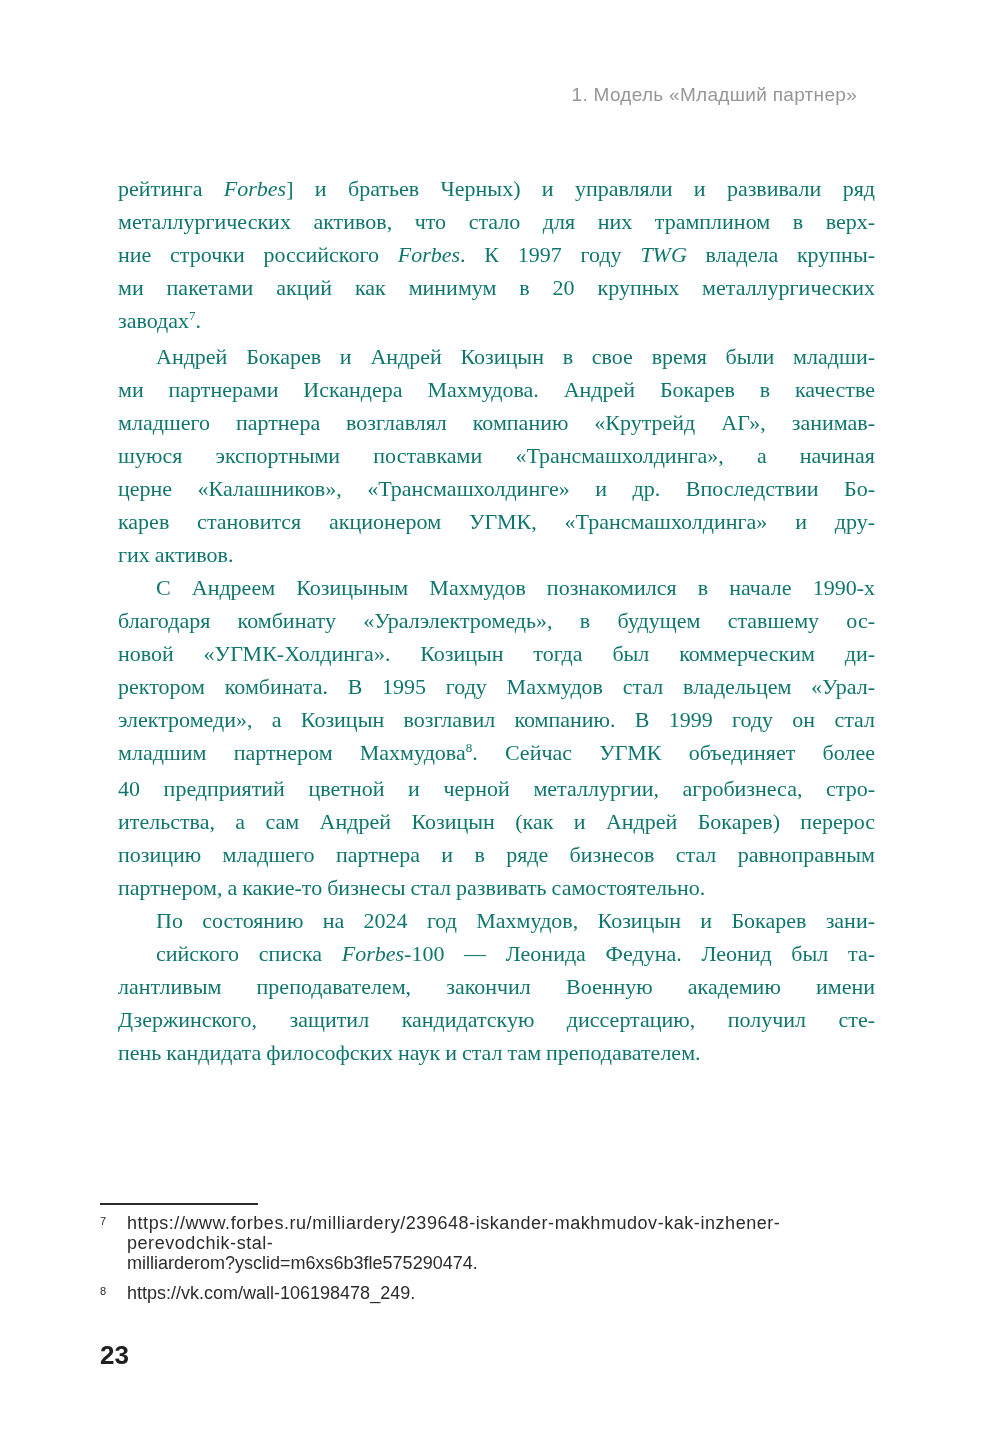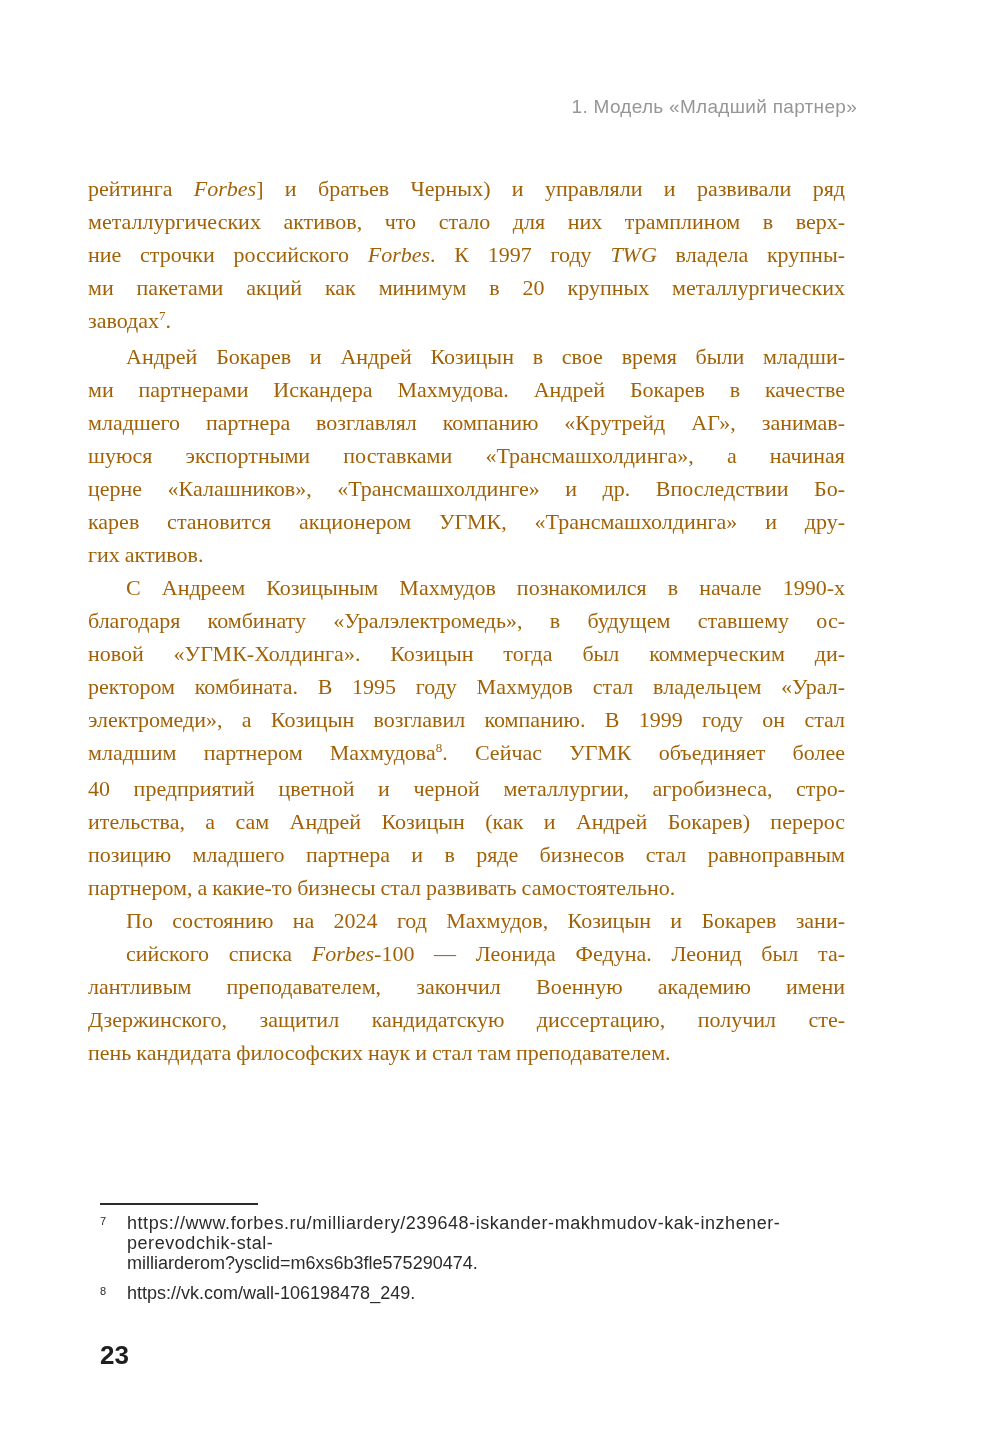--- a/index.html
+++ b/index.html
@@ -5,28 +5,28 @@
   html,body { margin:0; padding:0; background:#e8e8e8; }
   .page {
     position:relative;
     width:1000px; height:1449px;
     margin:0 auto;
     background:#ffffff;
     font-family:"Liberation Serif", serif;
     overflow:hidden;
   }
   .running-header {
-    position:absolute; top:96px; right:143px;
+    position:absolute; top:84px; right:143px;
     font-family:"Liberation Sans", sans-serif;
     font-size:19px; color:#969696; letter-spacing:0.3px;
     white-space:nowrap;
   }
   .body-text {
-    position:absolute; left:88px; top:172px; width:757px;
-    font-size:22px; line-height:33px; color:#a16207;
+    position:absolute; left:118px; top:172px; width:757px;
+    font-size:22px; line-height:33px; color:#0f766e;
     word-spacing:-0.5px;
   }
   .para { margin:0; }
   .para.indent .line:first-child { text-indent:38px; }
   .line { text-align:justify; text-align-last:justify; }
   .line.last { text-align-last:left; }
   .it { font-style:italic; }
   .sup { font-size:13px; position:relative; top:-8px; letter-spacing:0; }
   .footnotes {
     position:absolute; left:100px; top:1203px; width:757px;

